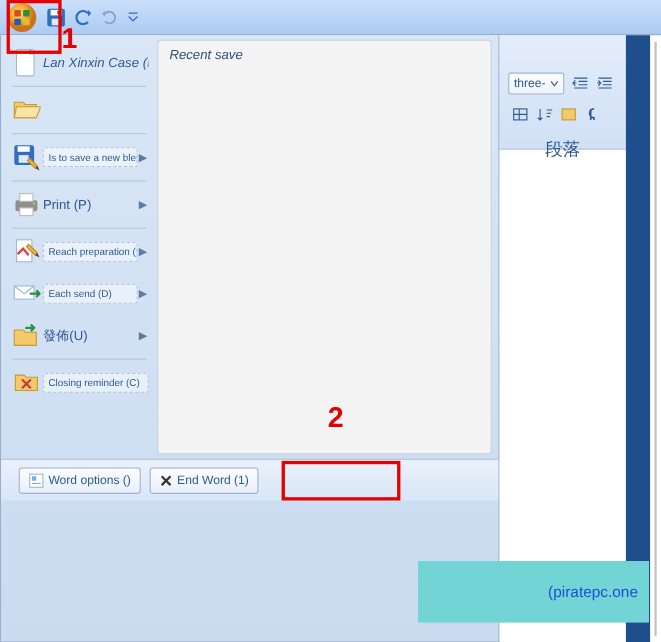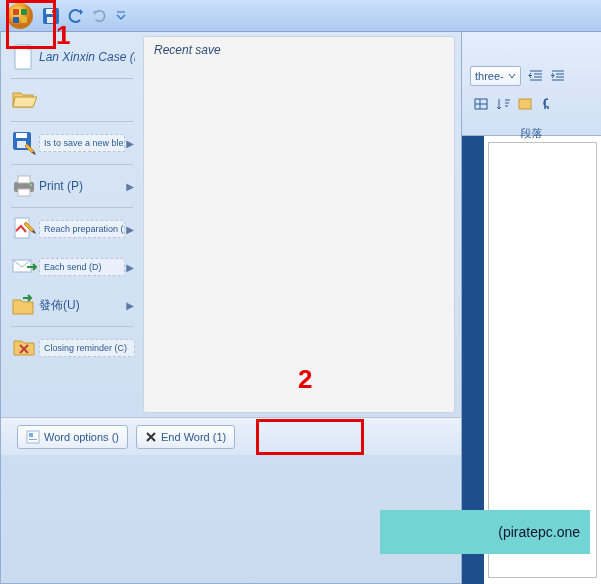--- a/index.html
+++ b/index.html
@@ -27,34 +27,34 @@
   .menu-item.boxed .mi-label { border: 1px dashed #b6c4d8; padding: 3px 4px; background: rgba(255,255,255,0.5); border-radius: 2px; font-size: 9px; }
   .menu-item .arrow { width: 10px; color: #5d7aa3; font-size: 10px; display: flex; justify-content: center; }
   .menu-sep { height: 1px; background: #b6c4d8; margin: 2px 4px; }
   
   .menu-bottom { height: 38px; border-top: 1px solid #b6c4d8; display: flex; align-items: center; padding: 0 8px; background: linear-gradient(#eaf1fb, #d9e6f6); }
   .bot-btn { display: flex; align-items: center; height: 24px; padding: 0 8px; border: 1px solid #9fb6d5; border-radius: 3px; background: linear-gradient(#fdfdfe, #e8effa); margin-left: 8px; font-size: 11px; color: #2d5a93; }
   .bot-btn .bi { margin-right: 4px; display: flex; align-items: center; }
   
   .red-box-2 { position: absolute; left: 255px; top: 387px; width: 108px; height: 36px; border: 3px solid #e30202; z-index: 50; }
   
-  .right-area { flex: 1; display: flex; flex-direction: column; }
+  .right-area { flex: 1; display: flex; flex-direction: row; }
   .ribbon-strip { height: 104px; background: linear-gradient(#e4edfb, #d1e0f5); border-bottom: 1px solid #9fb6d5; padding: 32px 8px 6px 8px; }
   .ribbon-row { display: flex; align-items: center; height: 24px; }
   .drop { height: 20px; background: linear-gradient(#fff, #eef3fb); border: 1px solid #9fb6d5; border-radius: 2px; display: flex; align-items: center; padding: 0 4px; font-size: 11px; color: #2d5a93; margin-right: 4px; }
   .rb-icon { width: 22px; height: 20px; display: flex; align-items: center; justify-content: center; border: 1px solid transparent; }
-  .ribbon-group-label { text-align: center; font-size: 11px; color: #2d5a93; margin-top: 10px; }
+  .ribbon-group-label { text-align: center; font-size: 16px; color: #2d5a93; margin-top: 10px; }
   
   .doc-area { flex: 1; display: flex; }
   .doc-margin { width: 22px; background: #1f4e8c; }
   .doc-page { flex: 1; background: #fff; border: 1px solid #c0c0c0; margin: 6px 4px; }
   
   .annot-1 { position: absolute; left: 56px; top: 20px; color: #e30202; font-size: 26px; font-weight: bold; z-index: 60; }
   .annot-2 { position: absolute; left: 298px; top: 364px; color: #e30202; font-size: 26px; font-weight: bold; z-index: 60; }
-  .strip-teal { position: absolute; left: 380px; top: 510px; width: 210px; height: 44px; background: #72d4d4; display: flex; align-items: center; justify-content: flex-end; padding-right: 10px; color: #0f172a; font-size: 14px; }
+  .strip-teal { position: absolute; left: 380px; top: 510px; width: 210px; height: 56px; background: #72d4d4; display: flex; align-items: center; justify-content: flex-end; padding-right: 10px; color: #1d4ed8; font-size: 14px; }
 </style>
 </head>
 <body>
 
 <div class="qat-bar">
   <div class="office-btn">
     <svg width="28" height="28" viewBox="0 0 28 28">
       <circle cx="14" cy="14" r="13" fill="url(#og)"></circle>
       <defs>
           <radialGradient id="og" cx="0.4" cy="0.35">

